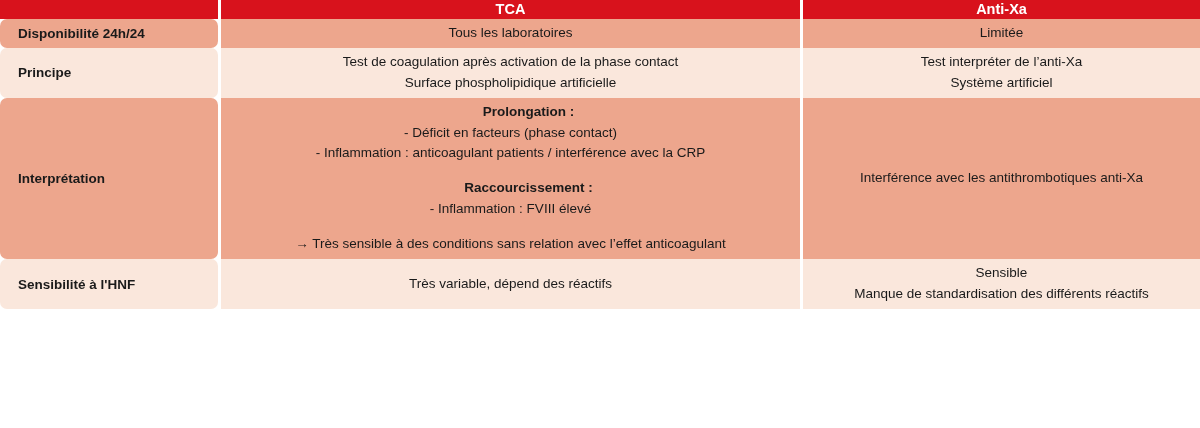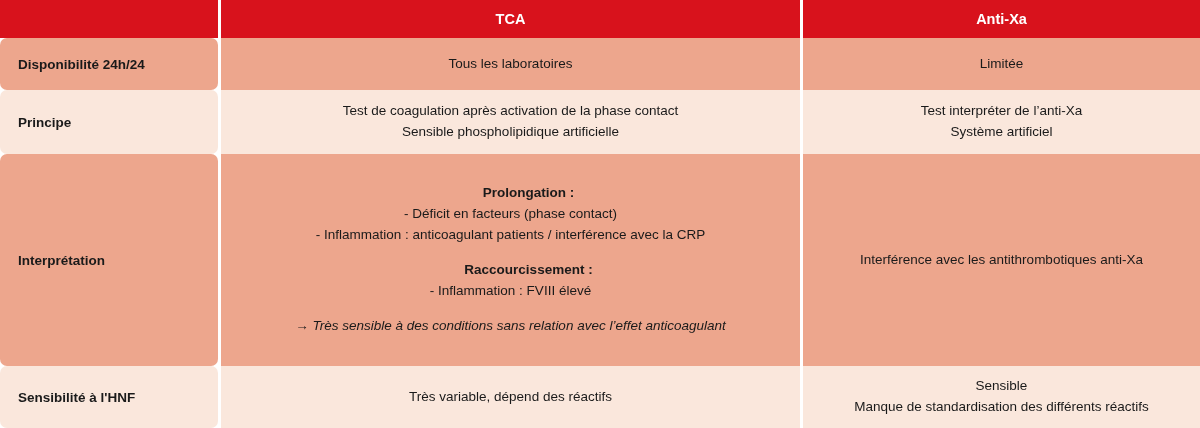--- a/index.html
+++ b/index.html
@@ -9,21 +9,21 @@
   body {
     width: 1200px;
     height: 428px;
     background: #ffffff;
     font-family: "Liberation Sans", sans-serif;
     overflow: hidden;
   }
 
   .table {
     width: 1200px;
-    height: 428px;
+    height: 309px;
     display: flex;
     flex-direction: column;
     background: #ffffff;
   }
 
   .row {
     display: flex;
     flex-direction: row;
     width: 100%;
     box-sizing: border-box;
@@ -101,21 +101,20 @@
     flex-direction: column;
     align-items: center;
     justify-content: center;
     text-align: center;
     width: 100%;
     line-height: 1.55;
   }
   .interp .b { font-weight: bold; padding-left: 36px; }
   .interp .gap { height: 14px; }
   .interp .italic {
-    font-style: italic;
   }
   .interp .italic-indent {
     font-style: italic;
     padding-left: 34px;
   }
   .line { display: block; }
 </style>
 </head>
 <body>
 
@@ -144,21 +143,21 @@
       <span class="line">Limitée</span>
     </div>
   </div>
 
   <div class="row row-2 shade-light">
     <div class="cell c-label cell-label">
       <span>Principe</span>
     </div>
     <div class="cell c-tca cell-value">
       <span class="line">Test de coagulation après activation de la phase contact</span>
-      <span class="line">Sensible phospholipidique artificielle</span>
+      <span class="line">Surface phospholipidique artificielle</span>
     </div>
     <div class="cell c-antixa cell-value">
       <span class="line">Test interpréter de l’anti-Xa</span>
       <span class="line">Système artificiel</span>
     </div>
   </div>
 
   <div class="row row-3 shade-dark">
     <div class="cell c-label cell-label">
       <span>Interprétation</span>

